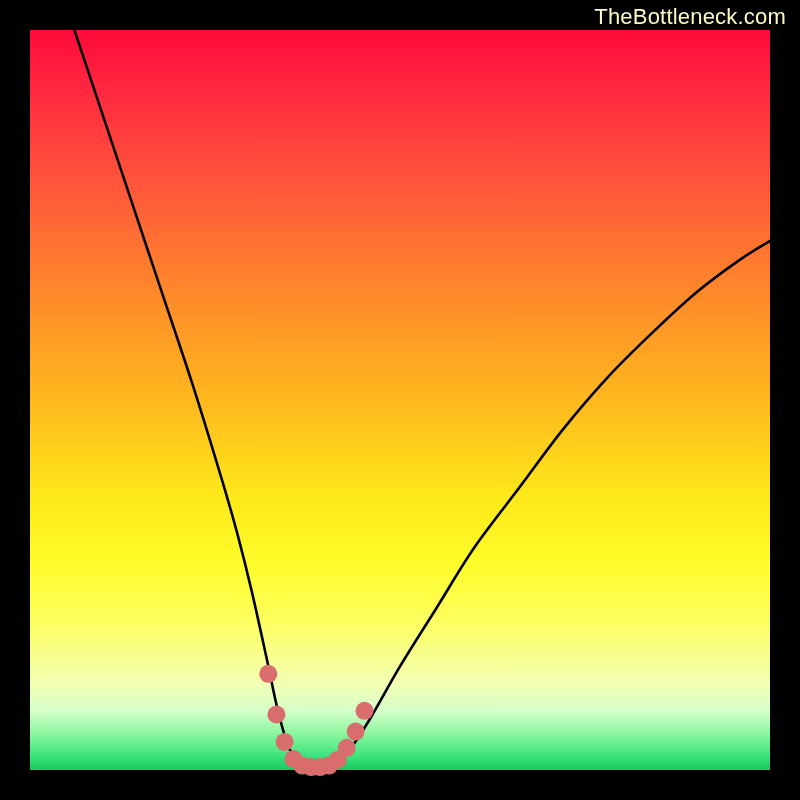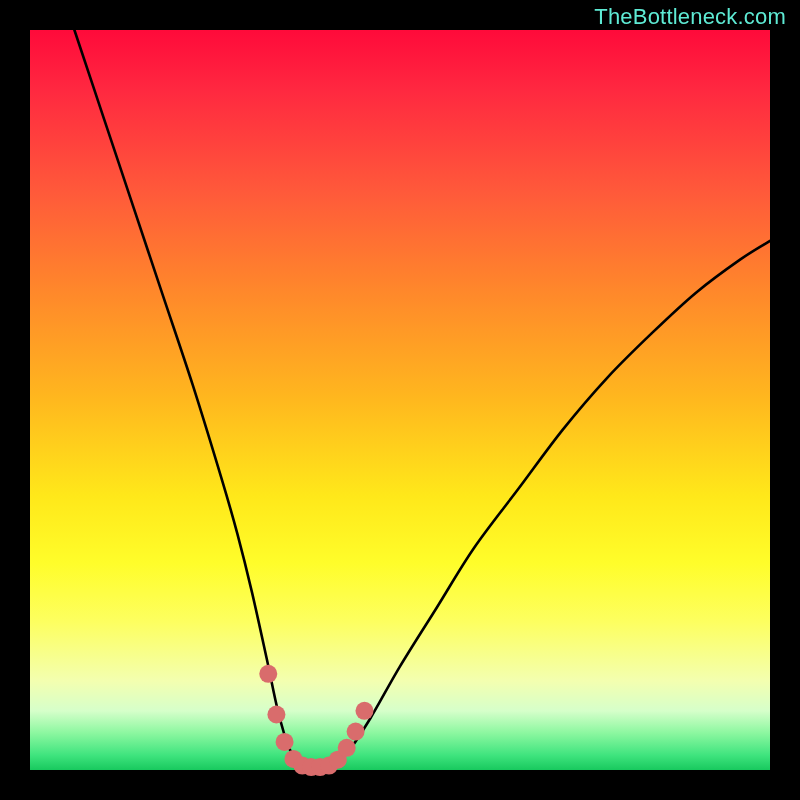--- a/index.html
+++ b/index.html
@@ -30,21 +30,21 @@
       #d6ffca 92%,
       #8cf7a0 95%,
       #3fe47e 98%,
       #18c95e 100%
     );
   }
   .watermark {
     position: absolute;
     top: 4px;
     right: 14px;
-    color: #5eead4;
+    color: #fef9c3;
     font-size: 22px;
     font-weight: 500;
     letter-spacing: 0.2px;
     user-select: none;
   }
   svg.curve {
     position: absolute;
     left: 0;
     top: 0;
     width: 740px;

